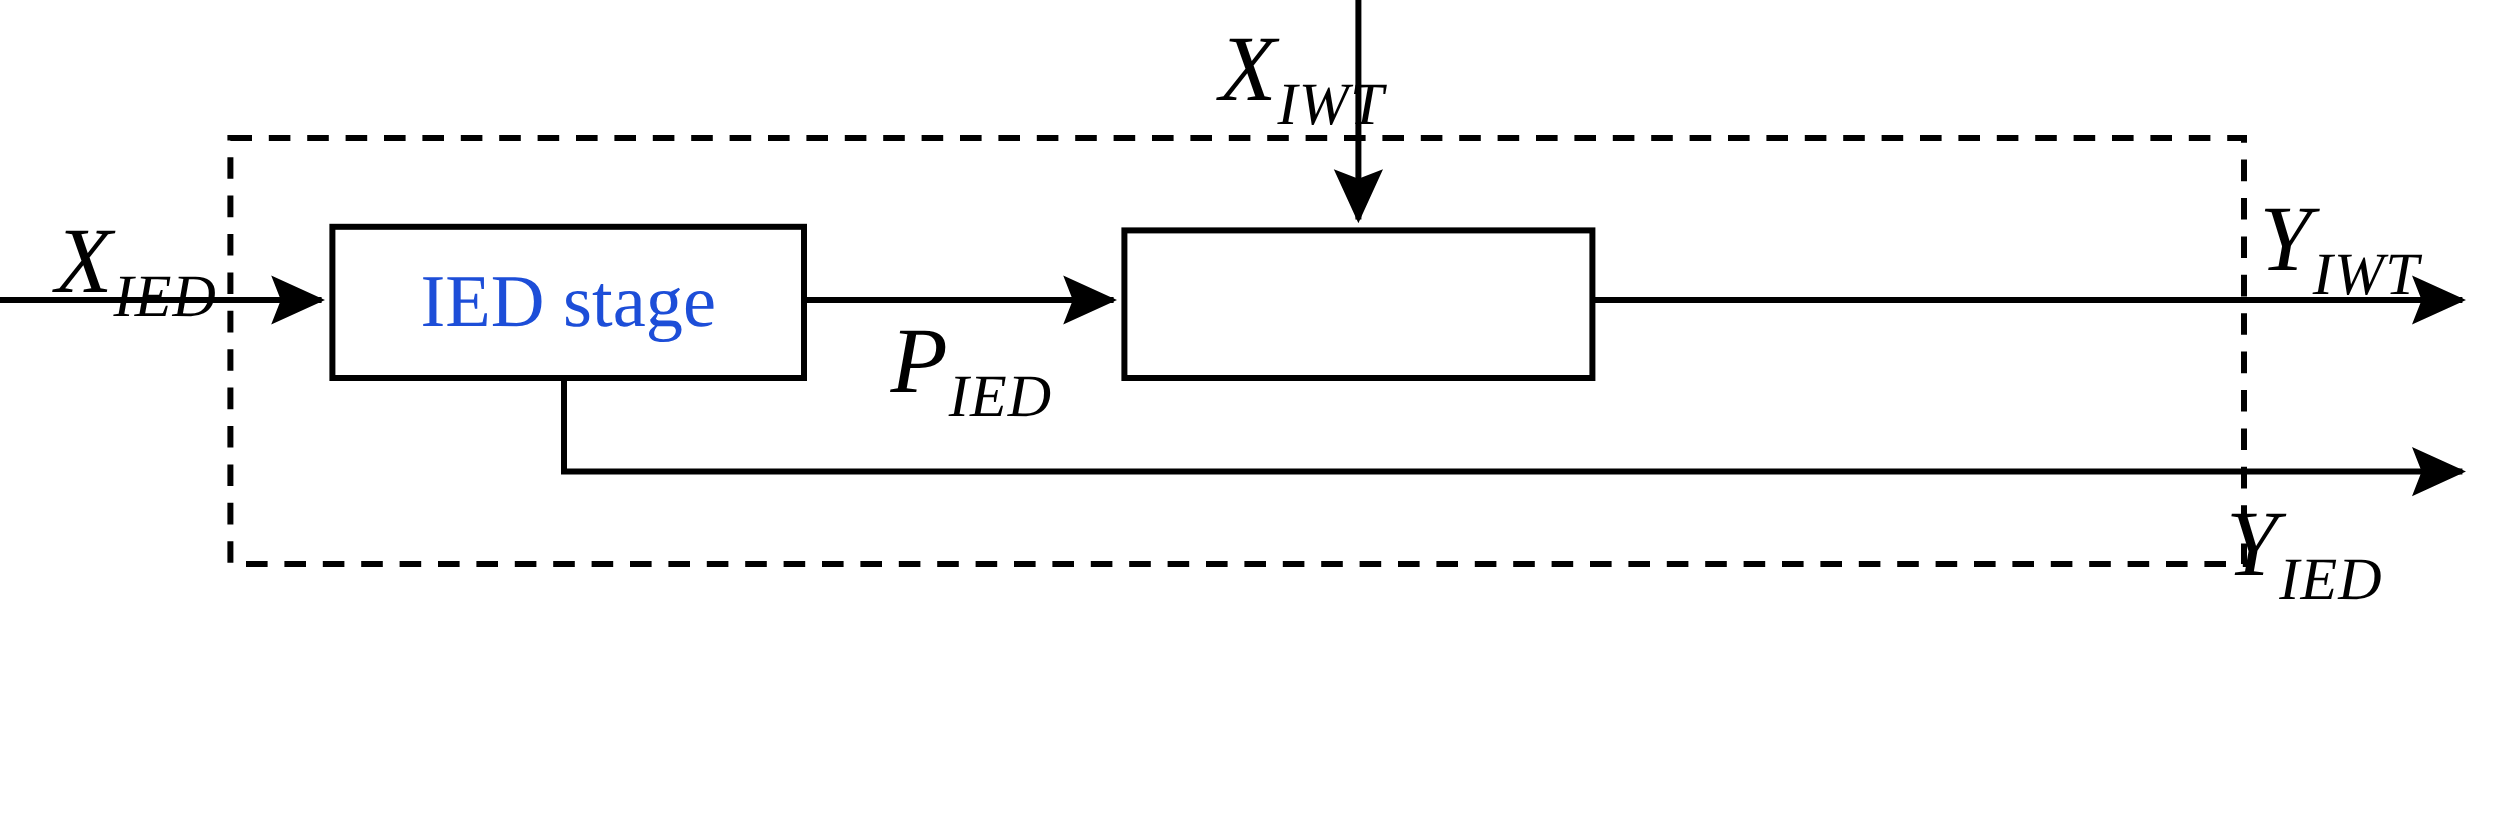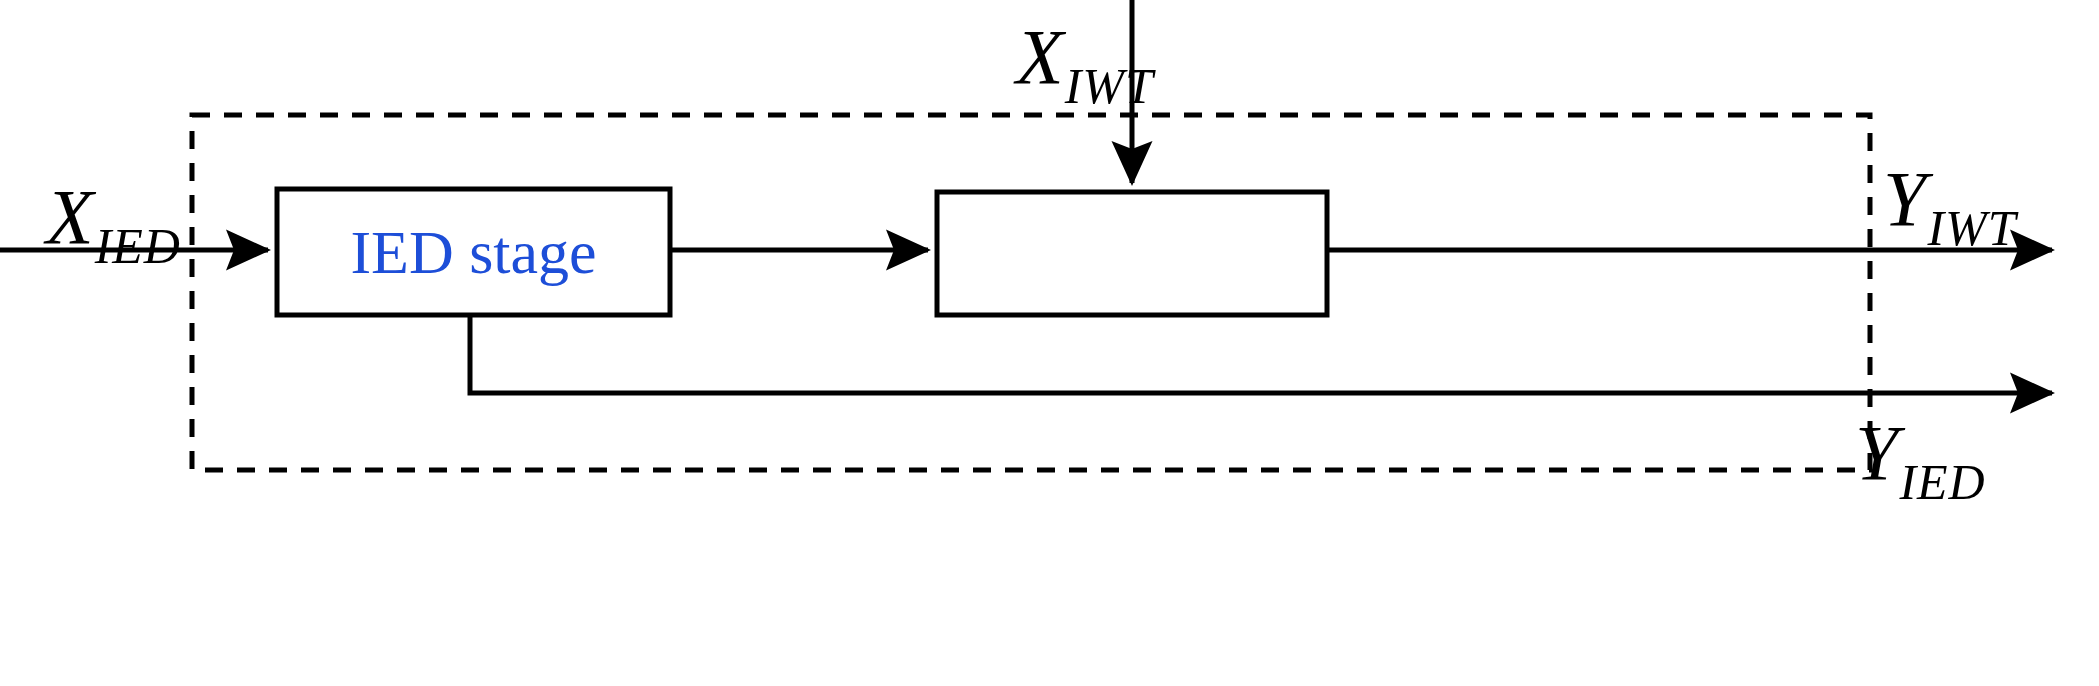--- a/index.html
+++ b/index.html
@@ -100,20 +100,23 @@
 
 
   <div class="lbl mvar x-ied">
     <span>X</span><span class="sub">IED</span>
   </div>
 
   <div class="lbl mvar x-iwt">
     <span>X</span><span class="sub">IWT</span>
   </div>
 
+  <div class="lbl mvar p-ied">
+    <span>P</span><span class="sub">IED</span>
+  </div>
 
   <div class="lbl mvar y-iwt">
     <span>Y</span><span class="sub">IWT</span>
   </div>
 
   <div class="lbl mvar y-ied">
     <span>Y</span><span class="sub">IED</span>
   </div>
 
 </div>

